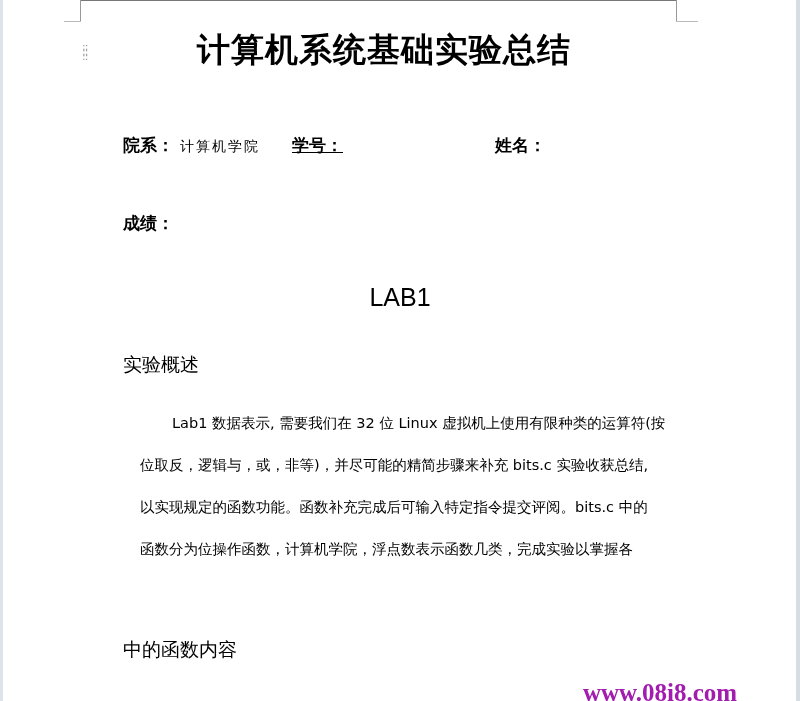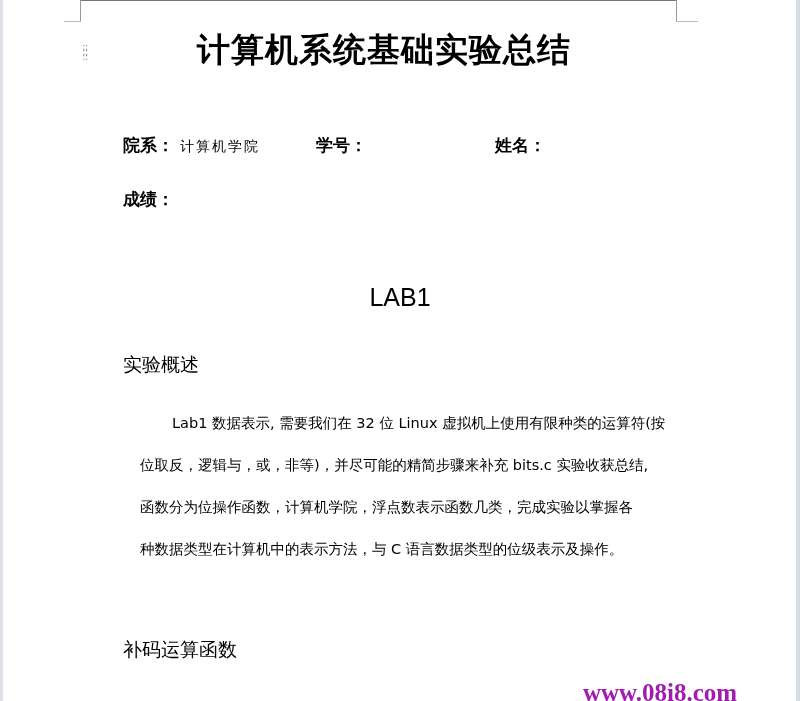--- a/index.html
+++ b/index.html
@@ -47,30 +47,30 @@
     <span>::</span>
     <span>::</span>
 </div>
 
 <div class="title">计算机系统基础实验总结</div>
 
 <div class="field-row" style="left:123px;">
   <span>院系：</span>
   <span class="field-value">计算机学院</span>
 </div>
-<div class="field-row" style="left:316px;">学号：</div>
+<div class="field-row" style="left:292px;text-decoration:underline;">学号：</div>
 <div class="field-row" style="left:495px;text-align:right;">姓名：</div>
-<div class="field-row" style="left:123px; top:188px;">成绩：</div>
+<div class="field-row" style="left:123px; top:212px;">成绩：</div>
 
 <div class="lab-title">LAB1</div>
 
 <div class="section-head" style="top:352px;">实验概述</div>
 
 <div class="para" style="top:402px;">
   <span class="line indent">Lab1  数据表示, 需要我们在 32 位 Linux 虚拟机上使用有限种类的运算符(按</span>
   <span class="line">位取反，逻辑与，或，非等)，并尽可能的精简步骤来补充 bits.c 实验收获总结,</span>
+  <span class="line">以实现规定的函数功能。函数补充完成后可输入特定指令提交评阅。bits.c 中的</span>
   <span class="line">函数分为位操作函数，计算机学院，浮点数表示函数几类，完成实验以掌握各</span>
-  <span class="line">种数据类型在计算机中的表示方法，与 C 语言数据类型的位级表示及操作。</span>
 </div>
 
-<div class="section-head" style="top:637px;">补码运算函数</div>
+<div class="section-head" style="top:637px;">中的函数内容</div>
 
 <div class="watermark">www.08i8.com</div>
 
 </body></html>

